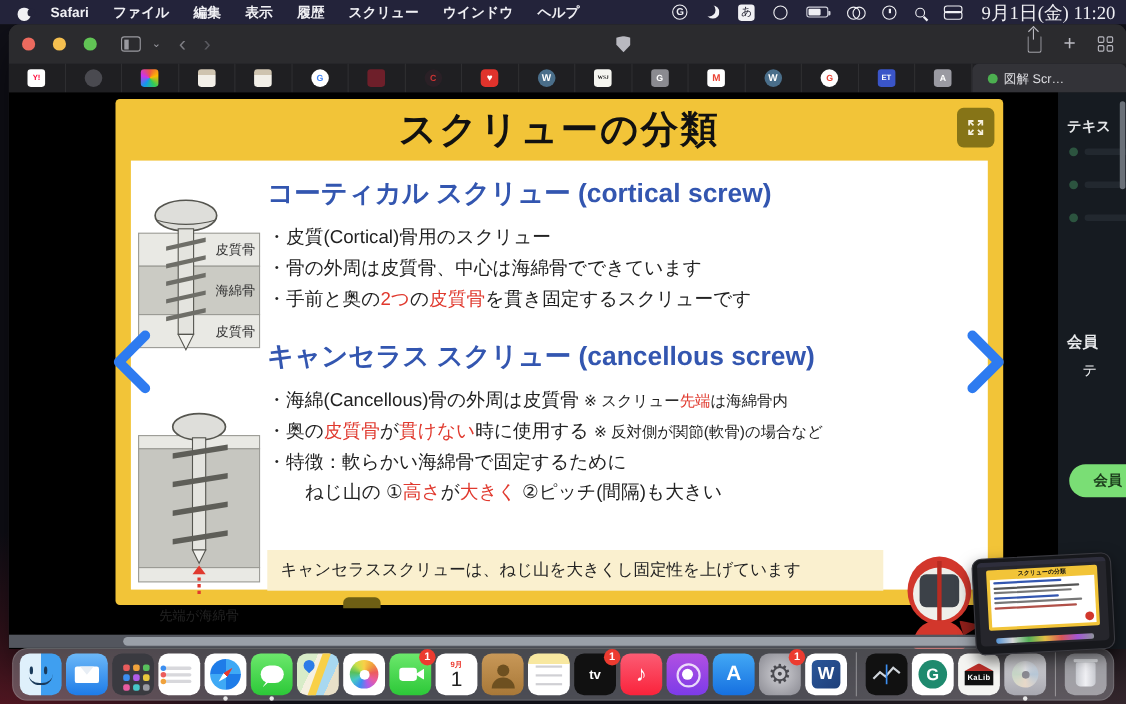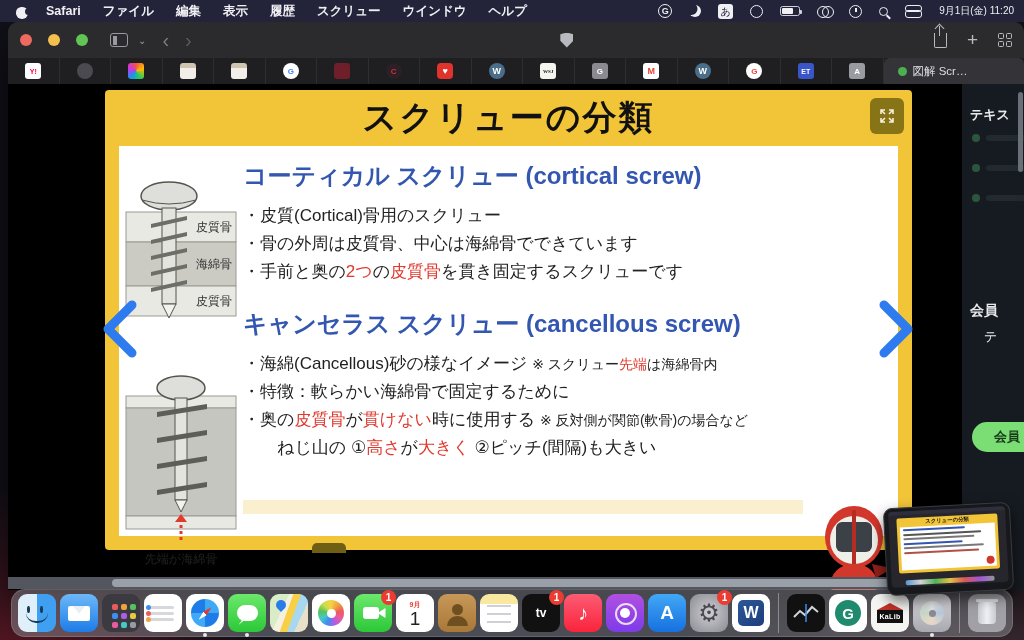--- a/index.html
+++ b/index.html
@@ -41,21 +41,21 @@
   .chain::before { left:0; } .chain::after { left:5px; }
   .clockic { width:13px; height:13px; border:1.5px solid #f0f0f4; border-radius:50%; }
   .clockic::before { content:''; position:absolute; left:5px; top:2px; width:1.5px; height:4px; background:#f0f0f4; }
   .search { width:9px; height:9px; border:1.5px solid #f0f0f4; border-radius:50%; }
   .search::after { content:''; position:absolute; right:-4px; bottom:-3px; width:5px; height:1.8px;
     background:#f0f0f4; transform:rotate(45deg); }
   .ccic { width:15px; height:13px; }
   .ccic::before,.ccic::after { content:''; position:absolute; left:0; width:15px; height:5.5px;
     border:1.2px solid #f0f0f4; border-radius:3px; }
   .ccic::before { top:0; } .ccic::after { bottom:0; }
-  .mclock { font-size:10px; margin-left:2px; }
+  .mclock { font-size:17px; margin-left:2px;font-family:Liberation Serif, serif; }
 
   
   .window { position:absolute; left:8px; top:22px; width:1016px; height:568px;
     background:#262629; border-radius:10px 10px 0 0; z-index:10;
     box-shadow:0 18px 40px rgba(0,0,0,0.6); overflow:hidden; }
   .toolbar { height:36px; background:#2b2b2e; display:flex; align-items:center;
     padding:0 12px; gap:8px; }
   .tl { width:12px; height:12px; border-radius:50%; }
   .tl.r { background:#ec6a5e; } .tl.y { background:#f4bf4f; margin-left:8px; }
   .tl.g { background:#61c455; margin-left:8px; }
@@ -454,28 +454,29 @@
             </svg>
             <div class="diagcap">先端が海綿骨</div>
           </div>
 
           <div class="txtcol">
             <div class="shead">コーティカル スクリュー (cortical screw)</div>
             <div class="bul"><span>・皮質(Cortical)骨用のスクリュー</span></div>
             <div class="bul"><span>・骨の外周は皮質骨、中心は海綿骨でできています</span></div>
             <div class="bul"><span>・手前と奥の</span><span class="red">2つ</span><span>の</span><span class="red">皮質骨</span><span>を貫き固定するスクリューです</span></div>
             <div class="shead sec2">キャンセラス スクリュー (cancellous screw)</div>
-            <div class="bul"><span>・海綿(Cancellous)砂の様なイメージ </span><span class="sm">※ スクリュー</span><span class="red sm">先端</span><span class="sm">は海綿骨内</span></div>
+            <div class="bul"><span>・海綿(Cancellous)骨の外周は皮質骨 </span><span class="sm">※ スクリュー</span><span class="red sm">先端</span><span class="sm">は海綿骨内</span></div>
+            <div class="bul"><span>・奥の</span><span class="red">皮質骨</span><span>が</span><span class="red">貫けない</span><span>時に使用する </span><span class="sm">※ 反対側が関節(軟骨)の場合など</span></div>
             <div class="bul"><span>・特徴：軟らかい海綿骨で固定するために</span></div>
-            <div class="bul"><span>・奥の</span><span class="red">皮質骨</span><span>が</span><span class="red">貫けない</span><span>時に使用する </span><span class="sm">※ 反対側が関節(軟骨)の場合など</span></div>
             <div class="bul"><span>　　ねじ山の ①</span><span class="red">高さ</span><span>が</span><span class="red">大きく</span><span> ②ピッチ(間隔)も大きい</span></div>
           </div>
 
           <div class="noterow">
             <div class="notebox">
+              <div>キャンセラススクリューは、ねじ山を大きくし固定性を上げています</div>
             </div>
           </div>
 
           <div class="ninja">
             <span class="head"></span>
               <span class="band"></span>
               <span class="face"></span>
             <span class="stripe"></span>
               <span class="body"></span>
               <span class="scarf"></span>

